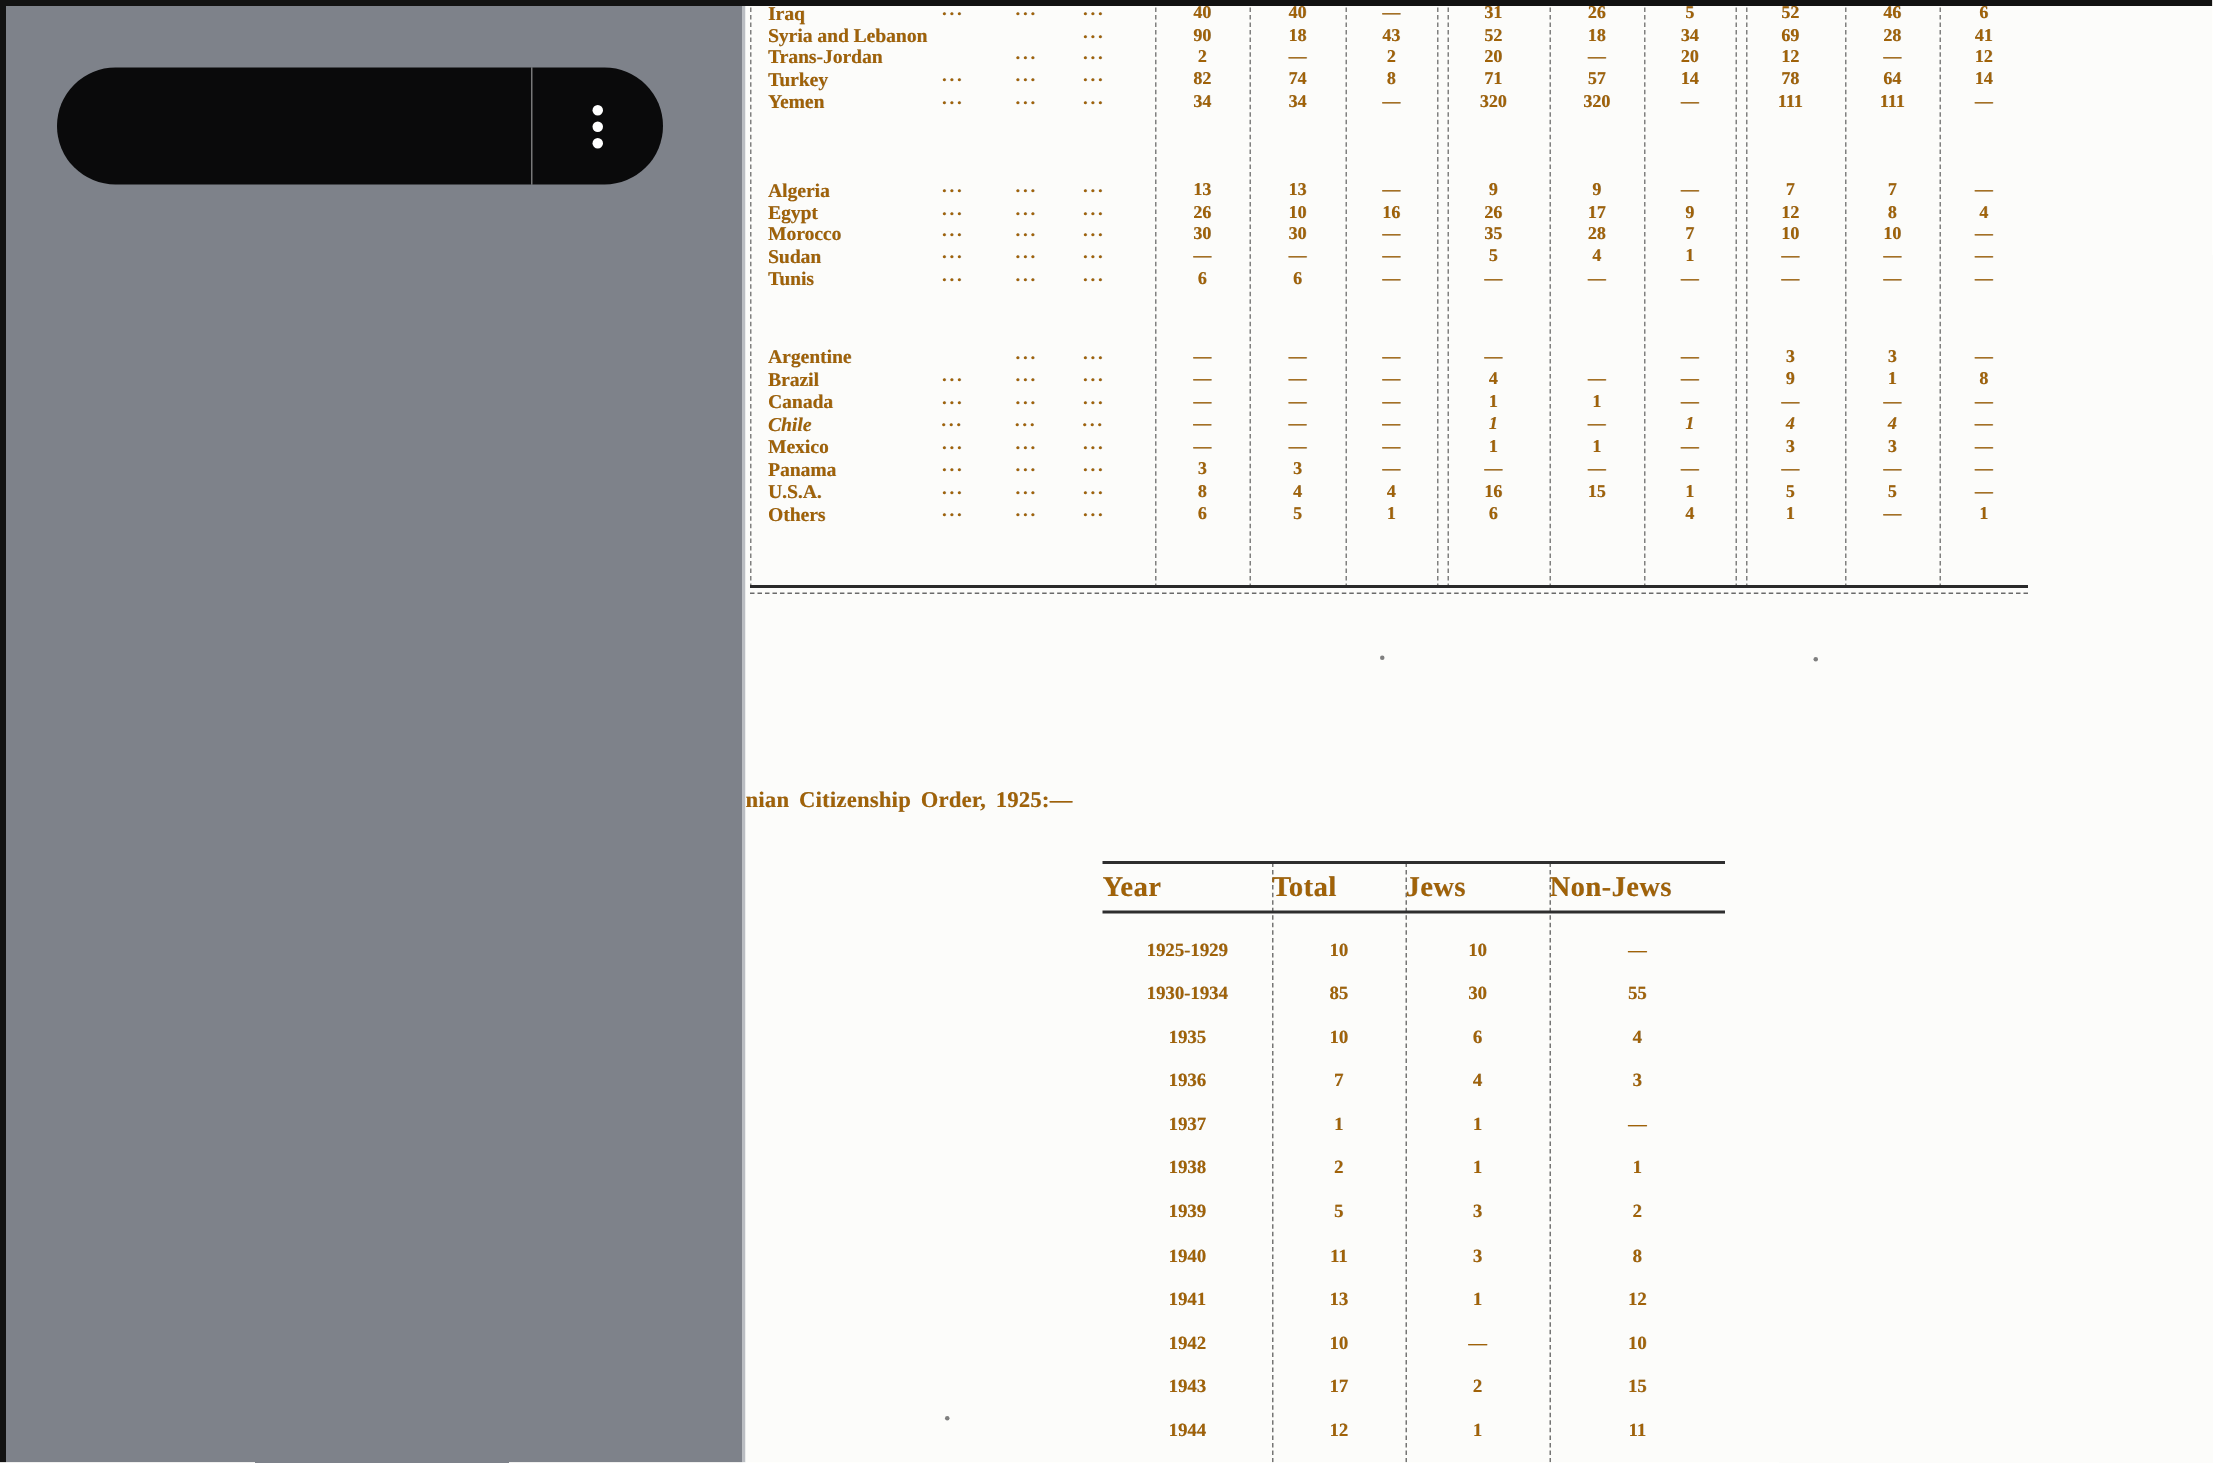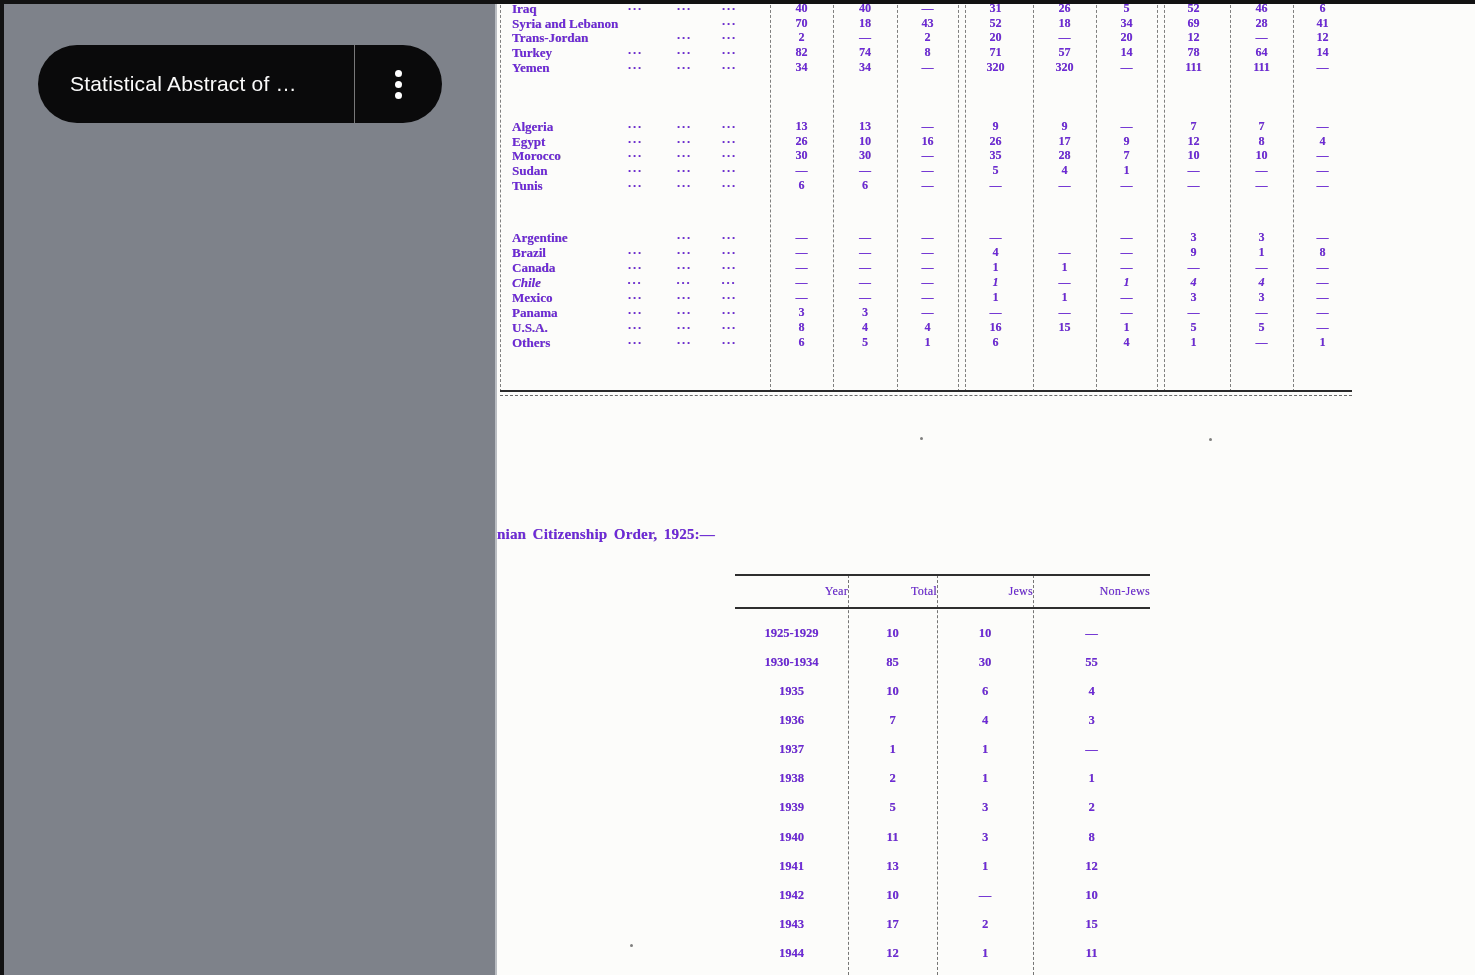--- a/index.html
+++ b/index.html
@@ -13,21 +13,21 @@
   .tab-pill{position:absolute;left:34px;top:41px;width:404px;height:78px;background:#0a0a0b;
             border-radius:40px;display:flex;align-items:center;}
   .tab-title{color:#fafafa;font-family:"Liberation Sans", sans-serif;font-size:21px;
              letter-spacing:.2px;padding-left:32px;white-space:nowrap;}
   .tab-sep{position:absolute;left:316px;top:0;width:1px;height:78px;background:rgba(255,255,255,.45);}
   .kebab{position:absolute;left:316px;top:0;width:88px;height:78px;display:flex;flex-direction:column;
          align-items:center;justify-content:center;gap:4px;cursor:pointer;}
   .kebab span{width:7px;height:7px;border-radius:50%;background:#ffffff;}
   
   .page{position:absolute;left:497px;top:0;width:978px;height:975px;background:#fcfcfa;
-        overflow:hidden;color:#6d28d9;}
+        overflow:hidden;color:#a16207;}
   .page *{text-shadow:.3px .3px .4px rgba(20,20,20,.35);}
   
   #t1{position:absolute;left:0;top:0;width:978px;height:400px;}
   .t1row{position:absolute;left:3px;width:852px;height:15px;display:flex;line-height:15px;}
   .labCell{position:relative;width:270px;font-size:13px;font-weight:700;padding-left:12px;
            box-sizing:border-box;white-space:nowrap;}
   .dots{position:absolute;top:-2px;font-weight:700;letter-spacing:2px;font-size:12px;}
   .valCell{text-align:center;font-size:12px;font-weight:700;}
   .secLabel{position:absolute;left:-7px;top:0;font-size:12px;font-weight:700;
             font-variant:small-caps;letter-spacing:1.5px;}
@@ -35,35 +35,34 @@
   .rule-v{position:absolute;top:0;width:0;height:392px;border-left:1px dashed rgba(45,45,45,.6);}
   .rule-h1{position:absolute;left:3px;top:390px;width:852px;height:2px;background:#2a2a2a;}
   .rule-h2{position:absolute;left:3px;top:395px;width:852px;height:0;border-top:1px dashed #6a6a6a;}
   
   .pline{position:absolute;font-size:15px;font-weight:700;letter-spacing:.2px;word-spacing:2.5px;
          white-space:nowrap;}
   .pline.just{white-space:normal;text-align:justify;text-align-last:justify;}
   
   #t2{position:absolute;left:0;top:0;width:978px;height:975px;}
   .t2head{position:absolute;left:238px;top:575px;width:415px;height:33px;display:flex;align-items:center;}
-  .t2head div{font-size:12px;font-weight:400;text-align:right;letter-spacing:.3px;}
+  .t2head div{font-size:19px;font-weight:700;text-align:left;letter-spacing:.3px;}
   .t2row{position:absolute;left:238px;width:415px;height:29px;display:flex;line-height:29px;}
   .t2row div{font-size:12.5px;font-weight:700;text-align:center;}
   .t2-rule-v{position:absolute;top:575px;height:400px;width:0;border-left:1px dashed rgba(45,45,45,.65);}
   .t2-rule-top{position:absolute;left:238px;top:574px;width:415px;height:2px;background:#2e2e2e;}
   .t2-rule-mid{position:absolute;left:238px;top:607px;width:415px;height:2px;background:#2e2e2e;}
   .speck{position:absolute;width:3px;height:3px;background:#4a4a4a;border-radius:50%;opacity:.7;}
 </style>
 </head>
 <body>
 
 <div id="screen">
   <div class="gray-panel">
     <div class="tab-pill">
-      <span class="tab-title">Statistical Abstract of …</span>
       <div class="tab-sep"></div>
       <div class="kebab">
         <span></span>
           <span></span>
           <span></span>
       </div>
     </div>
   </div>
   <div class="panel-divider"></div>
 
@@ -76,21 +75,21 @@
           <div class="valCell" style="width: 61px;">—</div>
           <div class="valCell" style="width: 75px;">31</div>
           <div class="valCell" style="width: 63px;">26</div>
           <div class="valCell" style="width: 61px;">5</div>
           <div class="valCell" style="width: 73px;">52</div>
           <div class="valCell" style="width: 63px;">46</div>
           <div class="valCell" style="width: 59px;">6</div>
         </div>
         <div class="t1row country" style="top: 16px;">
           <div class="labCell"><span>Syria and Lebanon</span><span class="dots" style="left: 222px;">...</span></div>
-          <div class="valCell" style="width: 63px;">70</div>
+          <div class="valCell" style="width: 63px;">90</div>
           <div class="valCell" style="width: 64px;">18</div>
           <div class="valCell" style="width: 61px;">43</div>
           <div class="valCell" style="width: 75px;">52</div>
           <div class="valCell" style="width: 63px;">18</div>
           <div class="valCell" style="width: 61px;">34</div>
           <div class="valCell" style="width: 73px;">69</div>
           <div class="valCell" style="width: 63px;">28</div>
           <div class="valCell" style="width: 59px;">41</div>
         </div>
         <div class="t1row country" style="top: 30px;">

